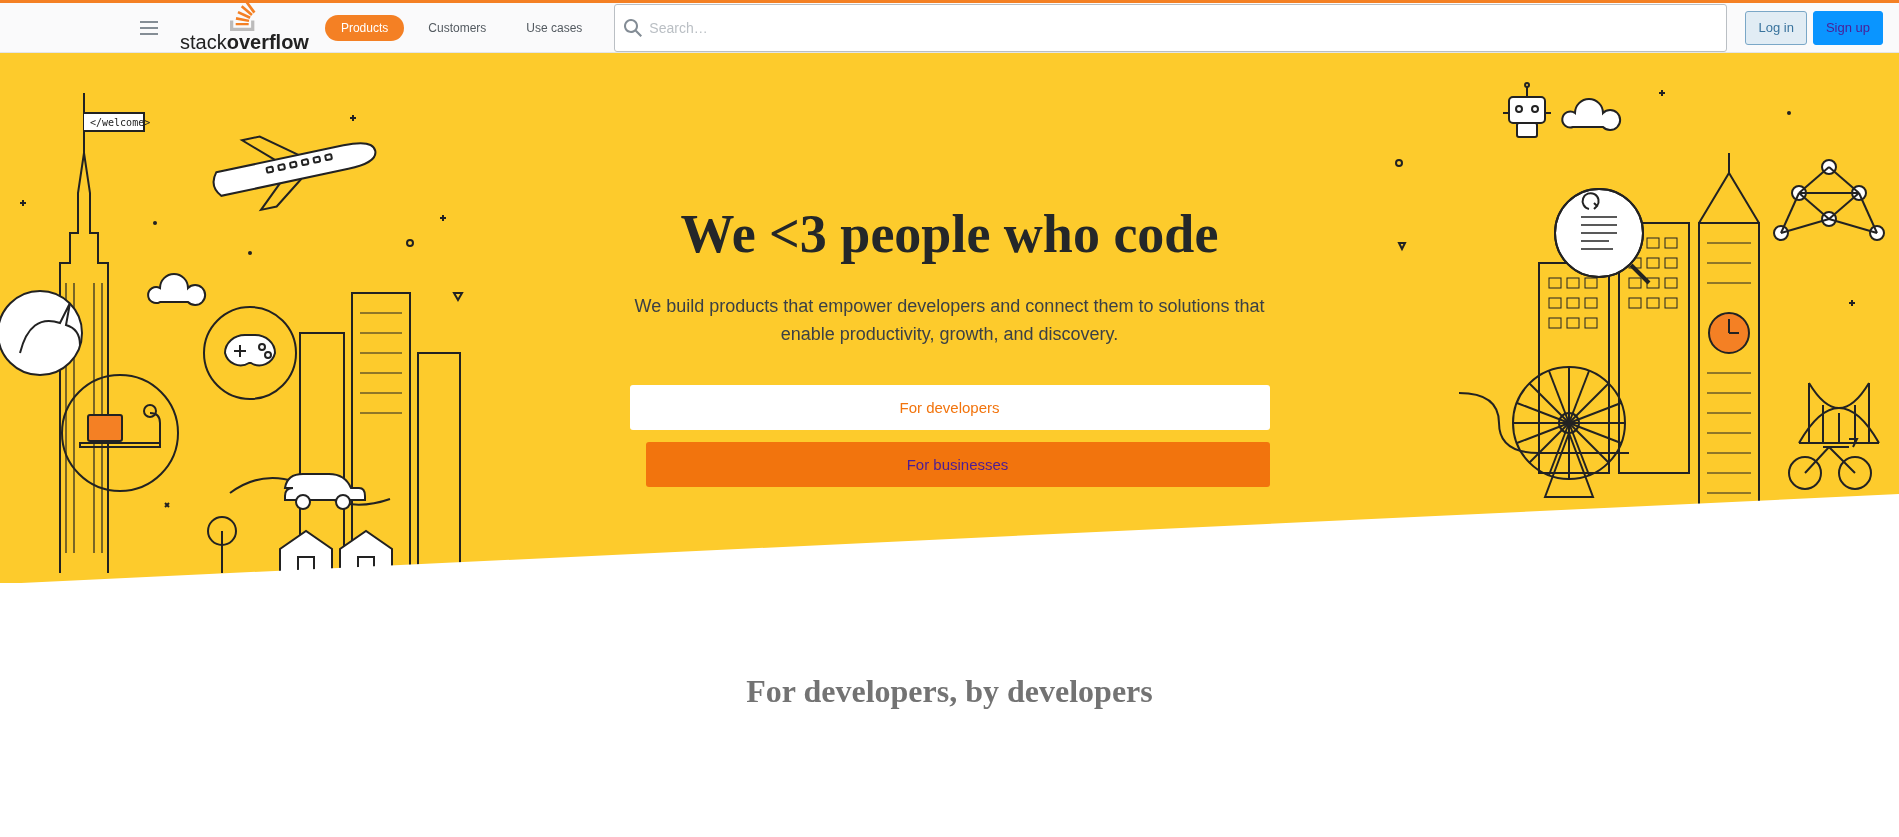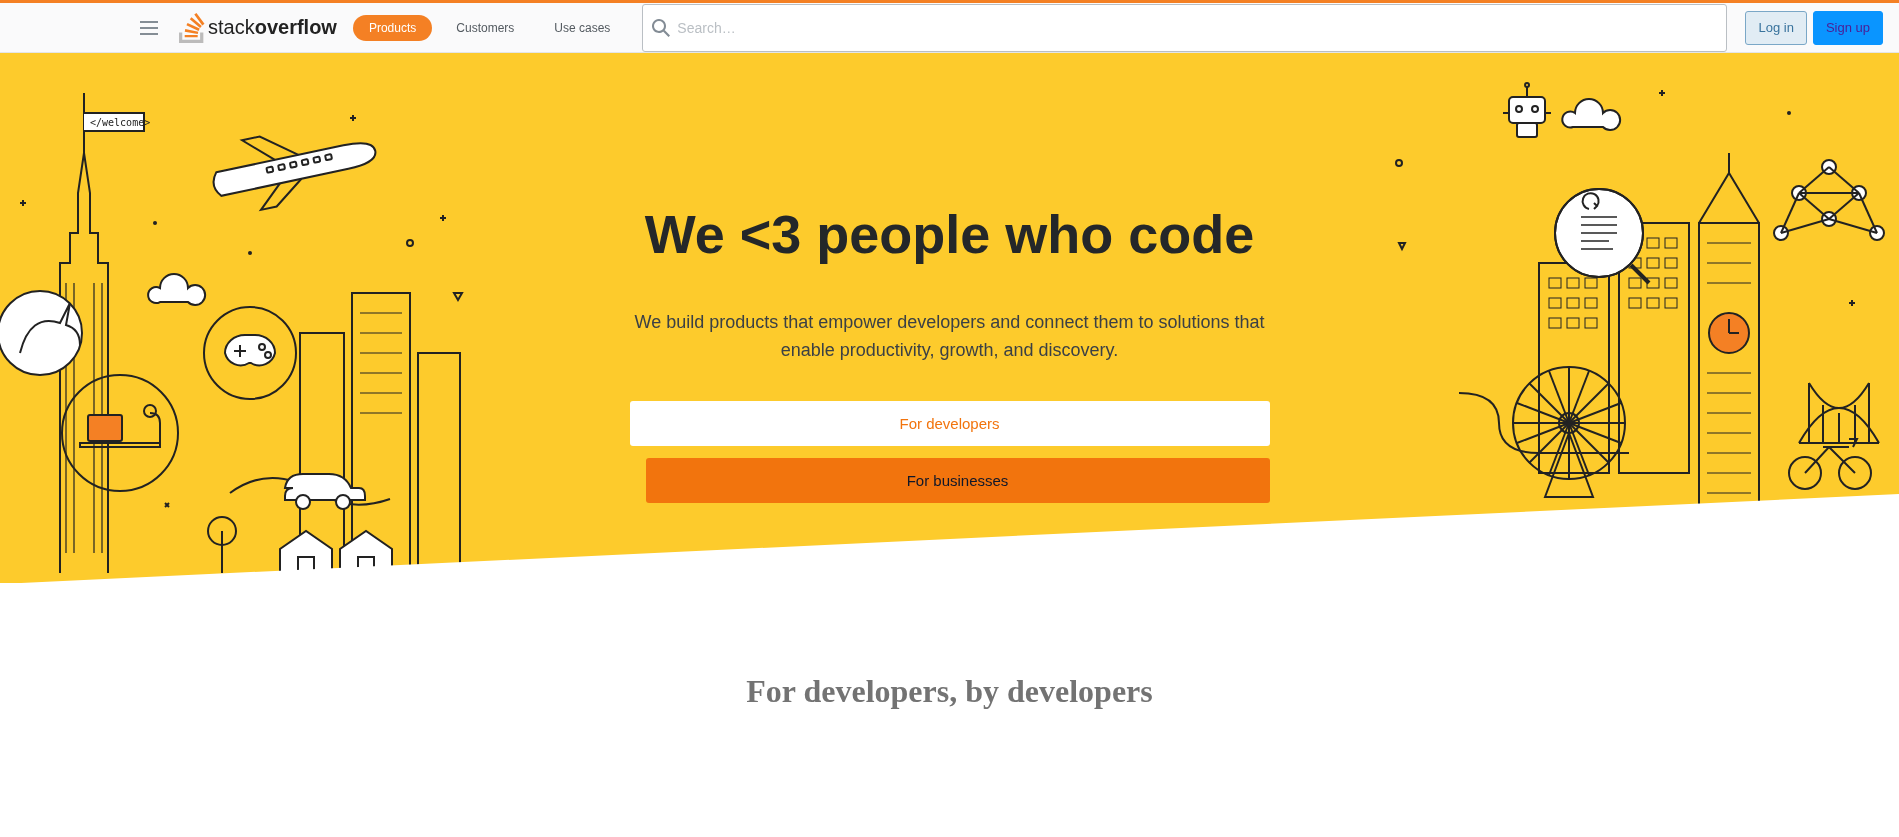--- a/index.html
+++ b/index.html
@@ -35,20 +35,21 @@
     display: block;
     height: 2px;
     background: #848d95;
     width: 18px;
   }
   .logo {
     display: flex;
     align-items: center;
     cursor: pointer;
     margin-right: 12px;
+    flex-direction: column;
   }
   .nav-pill {
     padding: 6px 16px;
     border-radius: 1000px;
     font-size: 12px;
     color: #535a60;
     cursor: pointer;
     margin: 0 4px;
   }
   .nav-pill.active {
@@ -114,25 +115,25 @@
   }
   .hero-content {
     position: relative;
     z-index: 5;
     text-align: center;
     padding-top: 150px;
     max-width: 640px;
     margin: 0 auto;
   }
   .hero-title {
-    font-family: Liberation Sans, sans-serif;
+    font-family: Liberation Serif, serif;
     font-size: 54px;
     font-weight: bold;
     color: #242729;
-    margin-bottom: 44px;
+    margin-bottom: 28px;
   }
   .hero-sub {
     font-size: 18px;
     color: #3b4045;
     line-height: 1.55;
     margin-bottom: 36px;
   }
   .hero-btns {
     display: flex;
     justify-content: center;
@@ -145,21 +146,21 @@
     border-radius: 3px;
     cursor: pointer;
     border: none;
   }
   .hero-btn.outline {
     background: #fff;
     color: #f2740d;
   }
   .hero-btn.fill {
     background: #f2740d;
-    color: #0f172a;
+    color: #4c1d95;
     margin-left: 16px;
   }
   .illus-left, .illus-right {
     position: absolute;
     top: 0;
     bottom: 0;
     pointer-events: none;
   }
   .illus-left { left: 0; width: 500px; }
   .illus-right { right: 0; width: 560px; }

